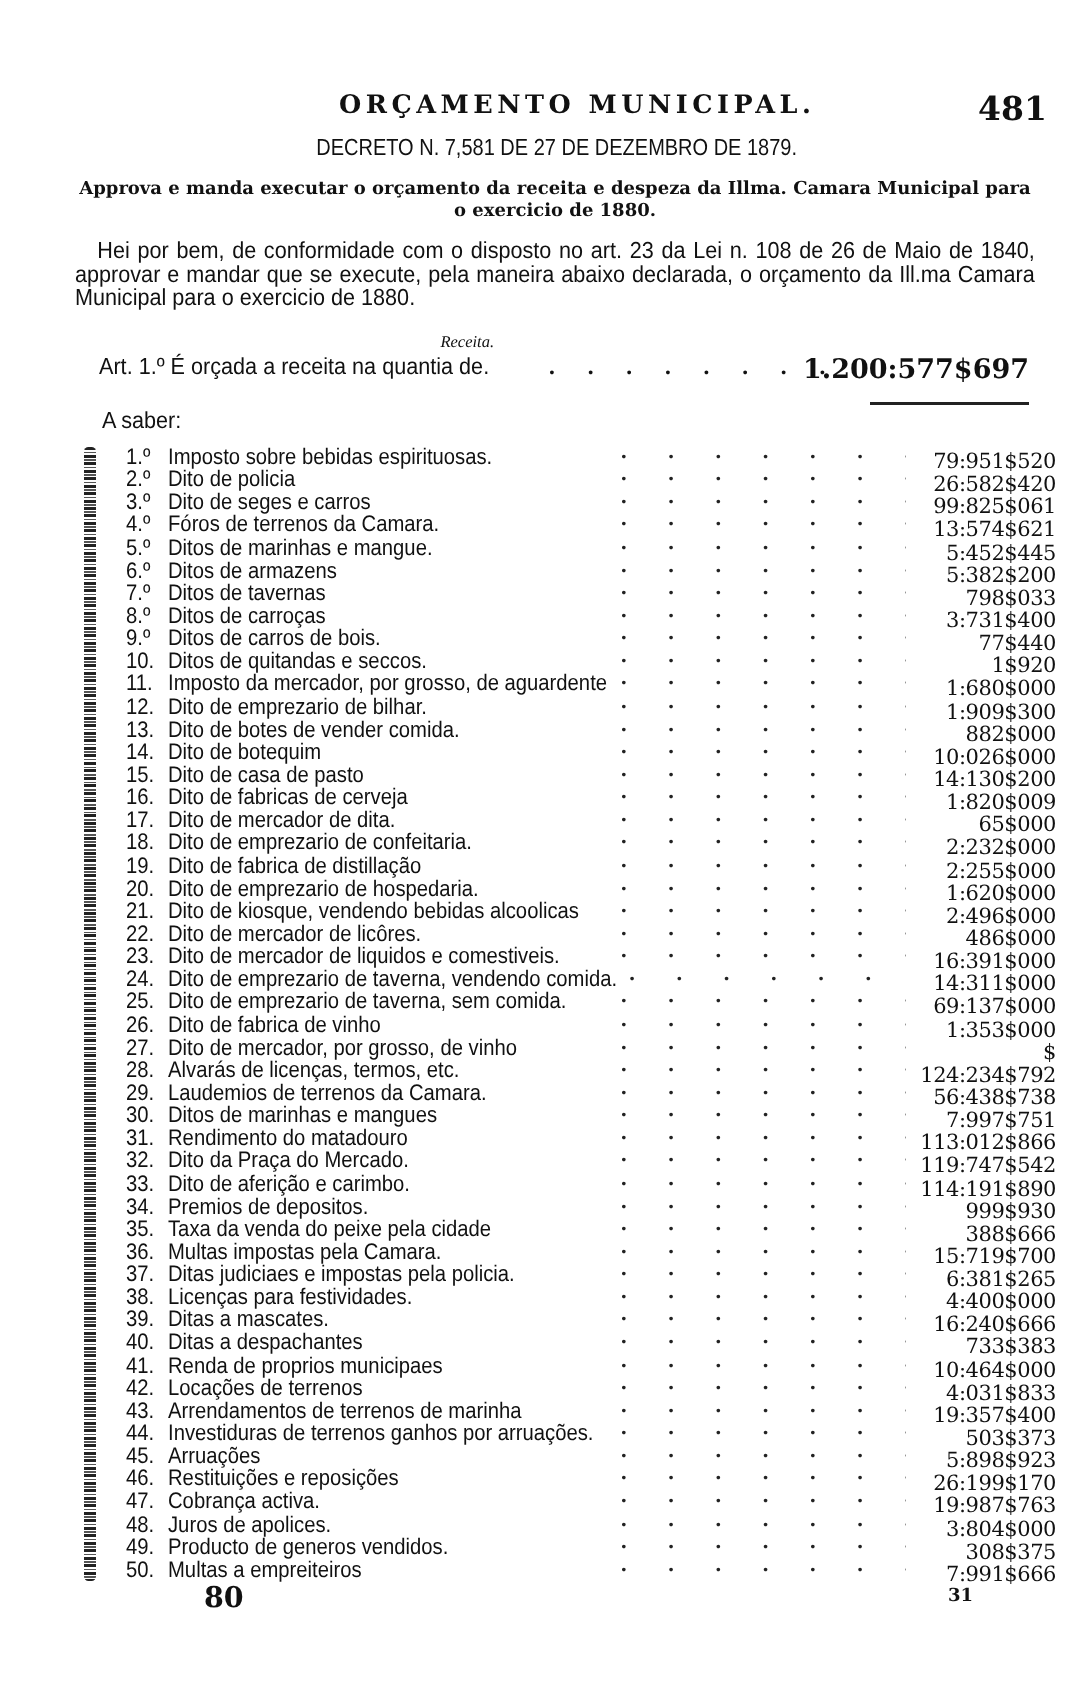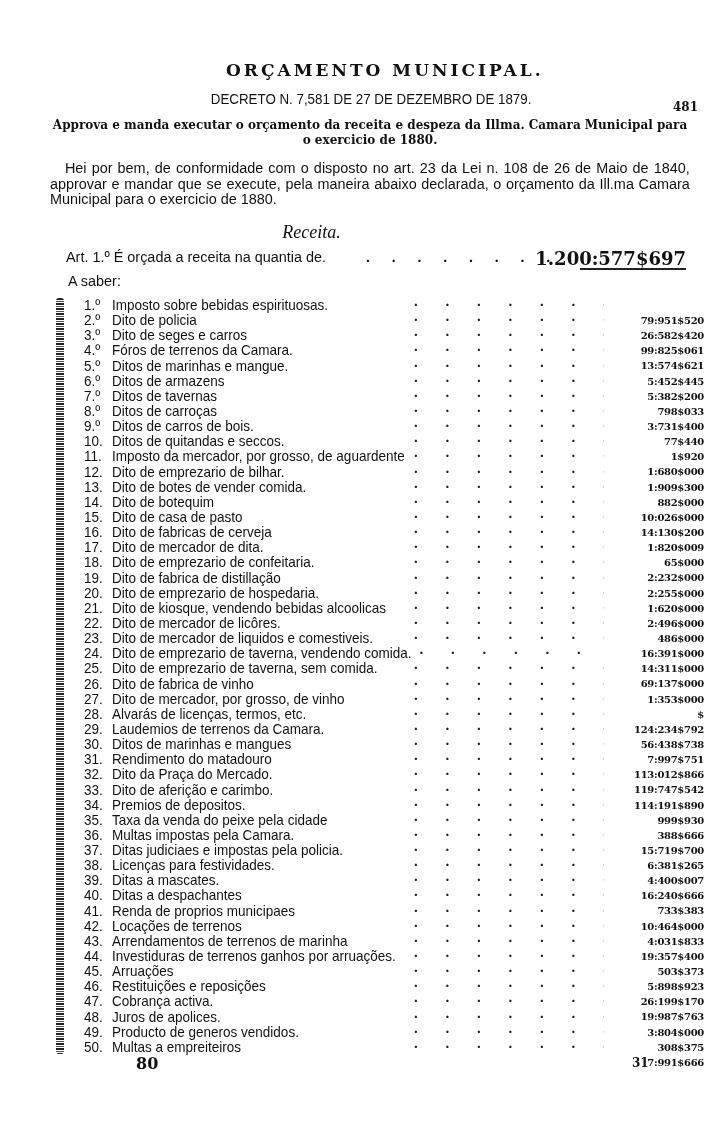--- a/index.html
+++ b/index.html
@@ -1,44 +1,44 @@
 <!DOCTYPE html>
 <html><head>
 <meta charset="utf-8">
 <style>
   html, body { margin: 0; padding: 0; background: #ffffff; }
   body { width: 725px; height: 1134px; position: relative; overflow: hidden;
          font-family: "Liberation Serif", "DejaVu Serif", serif; color: #111; }
   .running-head { position: absolute; top: 60px; left: 0; width: 720px; height: 24px; }
   .running-title { position: absolute; left: 226px; top: 0; font-family: "DejaVu Serif", serif;
          font-weight: bold; font-size: 17px; letter-spacing: 3px; }
-  .page-num { position: absolute; right: 22px; top: 0; font-weight: bold; font-size: 12px; font-family: "DejaVu Serif", serif; margin-top: 40px; }
+  .page-num { position: absolute; right: 22px; top: 0; font-weight: bold; font-size: 22px; font-family: "DejaVu Serif", serif; }
   .decree { position: absolute; top: 90px; left: 0; width: 725px; text-align: center; font-size: 15.5px;
          font-family: "Liberation Sans Narrow", "Liberation Sans", sans-serif; transform: scaleX(0.86); transform-origin: 50% 0; padding-left: 20px; box-sizing: border-box;}
   .summary { position: absolute; top: 118px; left: 50px; width: 640px; text-align: center; font-weight: bold;
          font-size: 12px; line-height: 15px; font-family: "DejaVu Serif", serif; }
   .preamble { position: absolute; top: 160px; left: 50px; width: 640px; font-size: 15.5px; line-height: 15.5px;
          text-indent: 16px; text-align: justify; font-family: "Liberation Sans", sans-serif; transform: scaleX(0.93); transform-origin: 0 0; width: 688px;}
-  .section-title { position: absolute; top: 222px; left: 0; width: 603px; text-align: center; font-style: italic; font-size: 18px; padding-left: 20px; box-sizing: border-box;}
-  .art-line { position: absolute; top: 248px; left: 66px; width: 620px; height: 18px; font-size: 15.5px; }
+  .section-title { position: absolute; top: 222px; left: 0; width: 603px; text-align: center; font-style: italic; font-size: 11px; padding-left: 20px; box-sizing: border-box;}
+  .art-line { position: absolute; top: 236px; left: 66px; width: 620px; height: 18px; font-size: 15.5px; }
   .art-text { position: absolute; left: 0; top: 0; font-family: "Liberation Sans", sans-serif; transform: scaleX(0.93); transform-origin: 0 0; white-space: nowrap;}
   .art-dots { position: absolute; left: 300px; top: 0; width: 200px; letter-spacing: 9px; white-space: nowrap; overflow: hidden; font-weight: bold;}
   .art-total { position: absolute; right: 0; top: 0; font-family: "DejaVu Serif", serif; font-size: 18px; font-weight: bold; }
   .total-rule { position: absolute; top: 268px; left: 580px; width: 106px; height: 1.5px; background: #222; }
   .a-saber { position: absolute; top: 272px; left: 68px; font-size: 15.5px; font-family: "Liberation Sans", sans-serif; transform: scaleX(0.93); transform-origin: 0 0;}
   .brace { position: absolute; top: 298px; left: 56px; width: 8px; height: 756px;
          background-image: repeating-linear-gradient(180deg, #222 0 2px, transparent 2px 3px, #555 3px 4px, transparent 4px 5px);
          border-radius: 3px; }
   .items { position: absolute; top: 297px; left: 68px; width: 620px; margin-left: 16px; }
   .item { position: relative; height: 15.15px; font-size: 15px; line-height: 15px; white-space: nowrap; }
   .item-num { position: absolute; left: 0; top: 0; font-family: "Liberation Sans", sans-serif; transform: scaleX(0.9); transform-origin: 0 0;}
   .item-label { position: absolute; left: 28px; top: 0; font-family: "Liberation Sans", sans-serif; transform: scaleX(0.9); transform-origin: 0 0;}
   .item-dots { position: absolute; left: 330px; top: -3px; width: 190px; overflow: hidden; letter-spacing: 12px; font-weight: bold; color: #222; }
-  .item-value { position: absolute; right: 0; top: 16px; font-family: "DejaVu Serif", serif; font-weight: bold; font-size: 10px; letter-spacing: -0.3px; }
-  .footer-left { position: absolute; top: 1054px; left: 136px; font-weight: bold; font-size: 16px; font-family: "DejaVu Serif", serif;}
+  .item-value { position: absolute; right: 0; top: 4px; font-family: "DejaVu Serif", serif; font-weight: normal; font-size: 14px; letter-spacing: -0.3px; }
+  .footer-left { position: absolute; top: 1054px; left: 136px; font-weight: bold; font-size: 19px; font-family: "DejaVu Serif", serif;}
   .footer-right { position: absolute; top: 1056px; left: 632px; font-weight: bold; font-size: 12px; font-family: "DejaVu Serif", serif;}
 </style>
 </head>
 <body>
 
 <div class="running-head">
   <span class="running-title">ORÇAMENTO MUNICIPAL.</span>
   <span class="page-num">481</span>
 </div>
 
@@ -278,21 +278,21 @@
     <div class="item">
       <span class="item-num">37.</span>
       <span class="item-label">Ditas judiciaes e impostas pela policia.</span>
       <span class="item-dots">. . . . . . . . . . . .</span>
       <span class="item-value">6:381$265</span>
     </div>
     <div class="item">
       <span class="item-num">38.</span>
       <span class="item-label">Licenças para festividades.</span>
       <span class="item-dots">. . . . . . . . . . . .</span>
-      <span class="item-value">4:400$007</span>
+      <span class="item-value">4:400$000</span>
     </div>
     <div class="item">
       <span class="item-num">39.</span>
       <span class="item-label">Ditas a mascates.</span>
       <span class="item-dots">. . . . . . . . . . . .</span>
       <span class="item-value">16:240$666</span>
     </div>
     <div class="item">
       <span class="item-num">40.</span>
       <span class="item-label">Ditas a despachantes</span>

